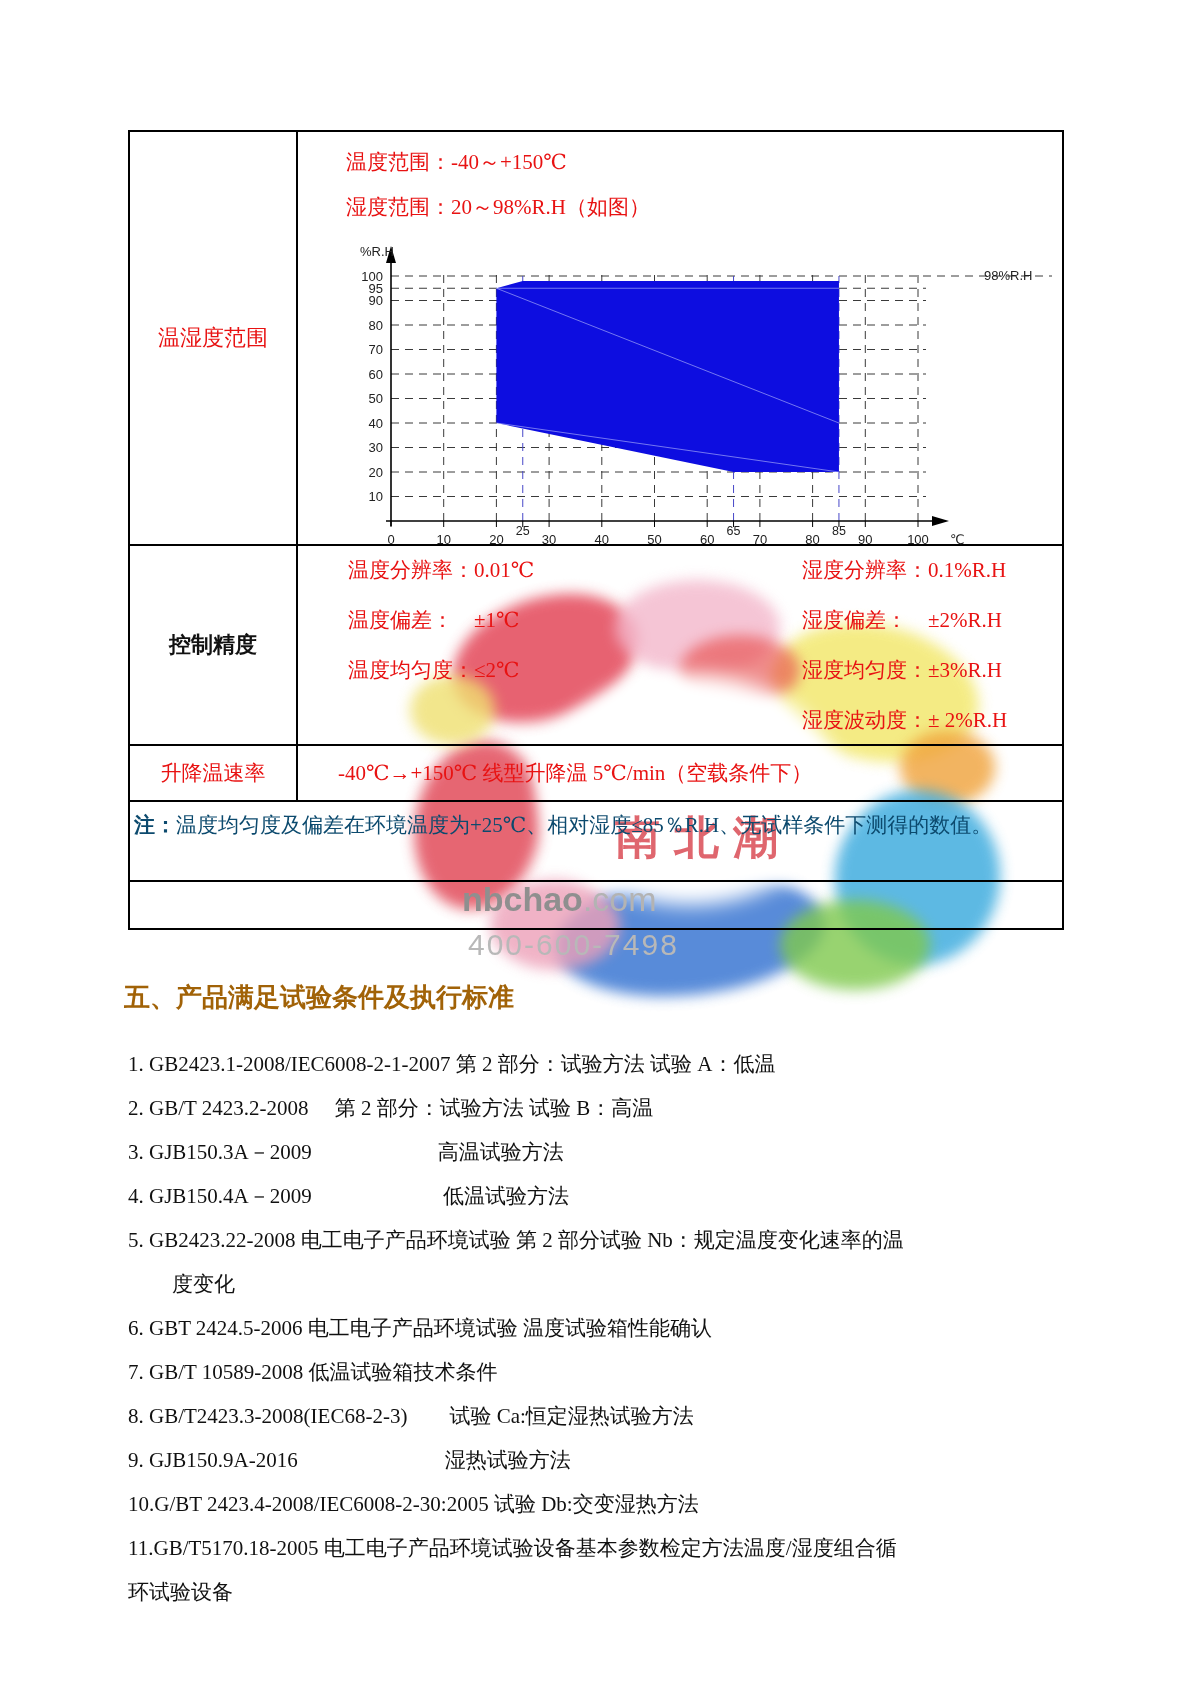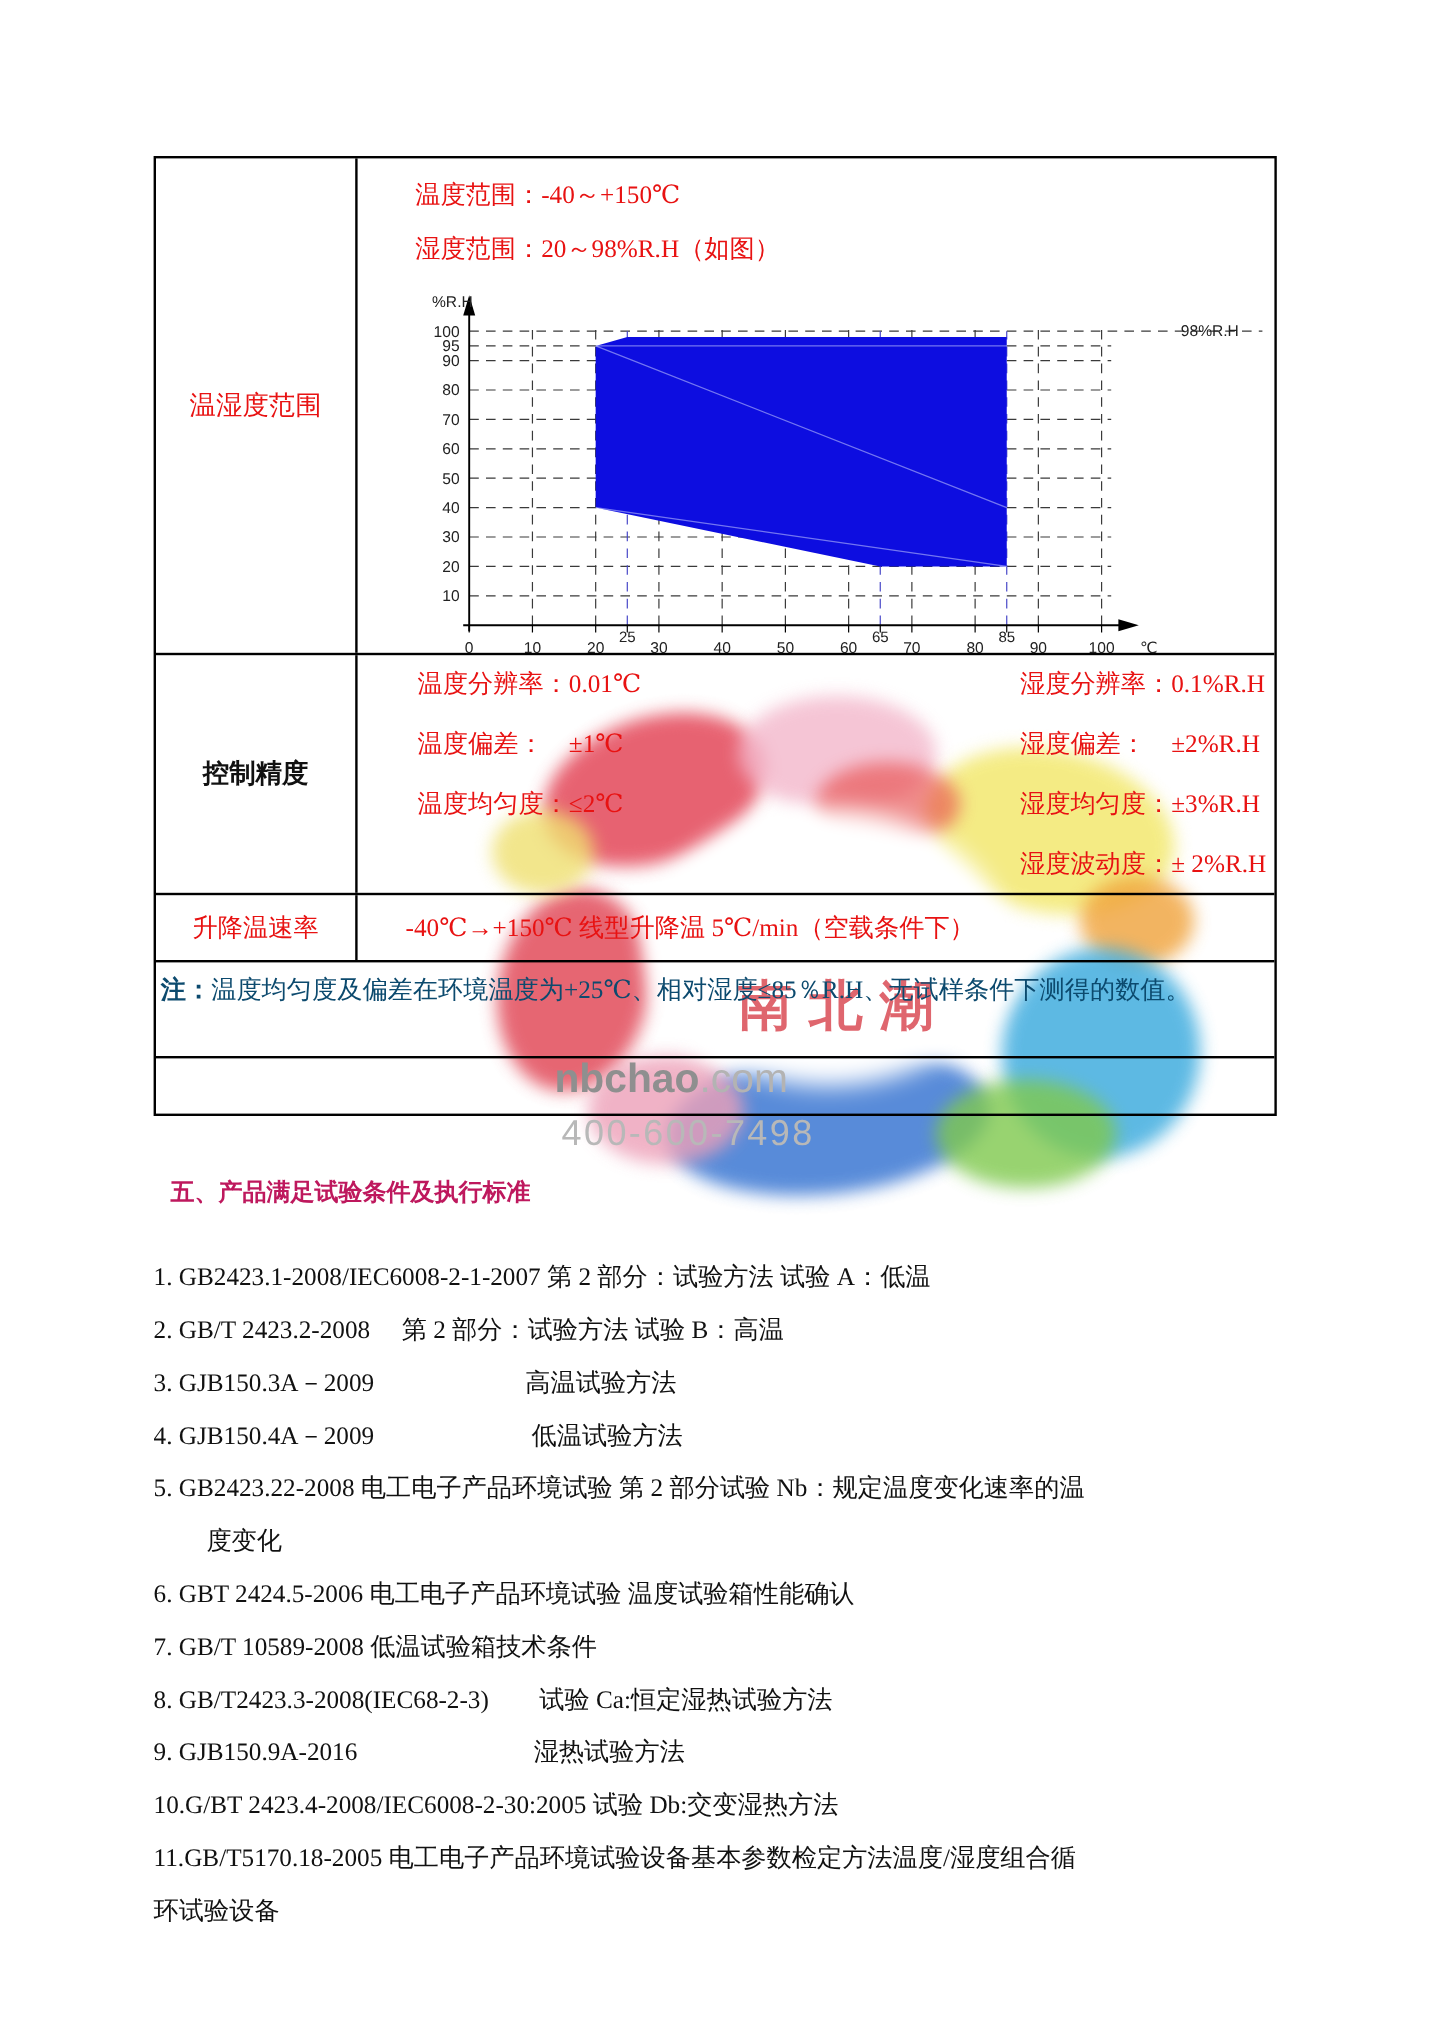--- a/index.html
+++ b/index.html
@@ -39,31 +39,31 @@
   .t-row.last { border-bottom:none; }
   .label-cell { width:168px; border-right:2px solid #000; display:flex;
                 align-items:center; justify-content:center; font-size:22px; text-align:center; }
   .content-cell { flex:1;margin-left:12px; }
   .red { color:#e81212; }
   .bold { font-weight:bold; }
   .row-range { height:414px; }
   .row-range .content-cell { padding:8px 0 0 36px; }
   .range-line { font-size:21px; line-height:45px; color:#e81212; }
   .row-ctrl { height:200px; }
-  .row-ctrl .content-cell { display:grid; grid-template-columns:492px 1fr; align-content:center;gap:48px; }
+  .row-ctrl .content-cell { display:grid; grid-template-columns:492px 1fr; align-content:center; }
   .ctrl-line { font-size:21px; line-height:50px; color:#e81212; white-space:nowrap; }
   .ctrl-left .ctrl-line { padding-left:38px; }
   .row-ramp { height:56px; }
   .row-ramp .label-cell { font-size:21px; }
   .row-ramp .content-cell { display:flex; align-items:center; padding-left:28px;
                             font-size:21px; color:#e81212; }
   .row-note { height:80px; padding:6px 12px 0 4px; font-size:21px; line-height:34px; color:#0c4a6e; }
   .row-empty { height:46px; }
-  .section-title { position:absolute; left:142px; top:980px; font-size:20px; font-weight:bold;
-                   font-family:"Liberation Sans","DejaVu Sans",sans-serif; color:#be185d; }
+  .section-title { position:absolute; left:124px; top:980px; font-size:26px; font-weight:bold;
+                   font-family:"Liberation Sans","DejaVu Sans",sans-serif; color:#a16207; }
   #standards-list { position:absolute; left:128px; top:1042px; width:950px; }
   .std-line { font-size:21px; line-height:44px; color:#111; white-space:nowrap; }
   .std-line.indent1 { padding-left:44px; }
   
   #rh-chart { display:block; margin:6px 0 0 0px; }
 </style>
 </head>
 <body>
 
 <div class="page">

